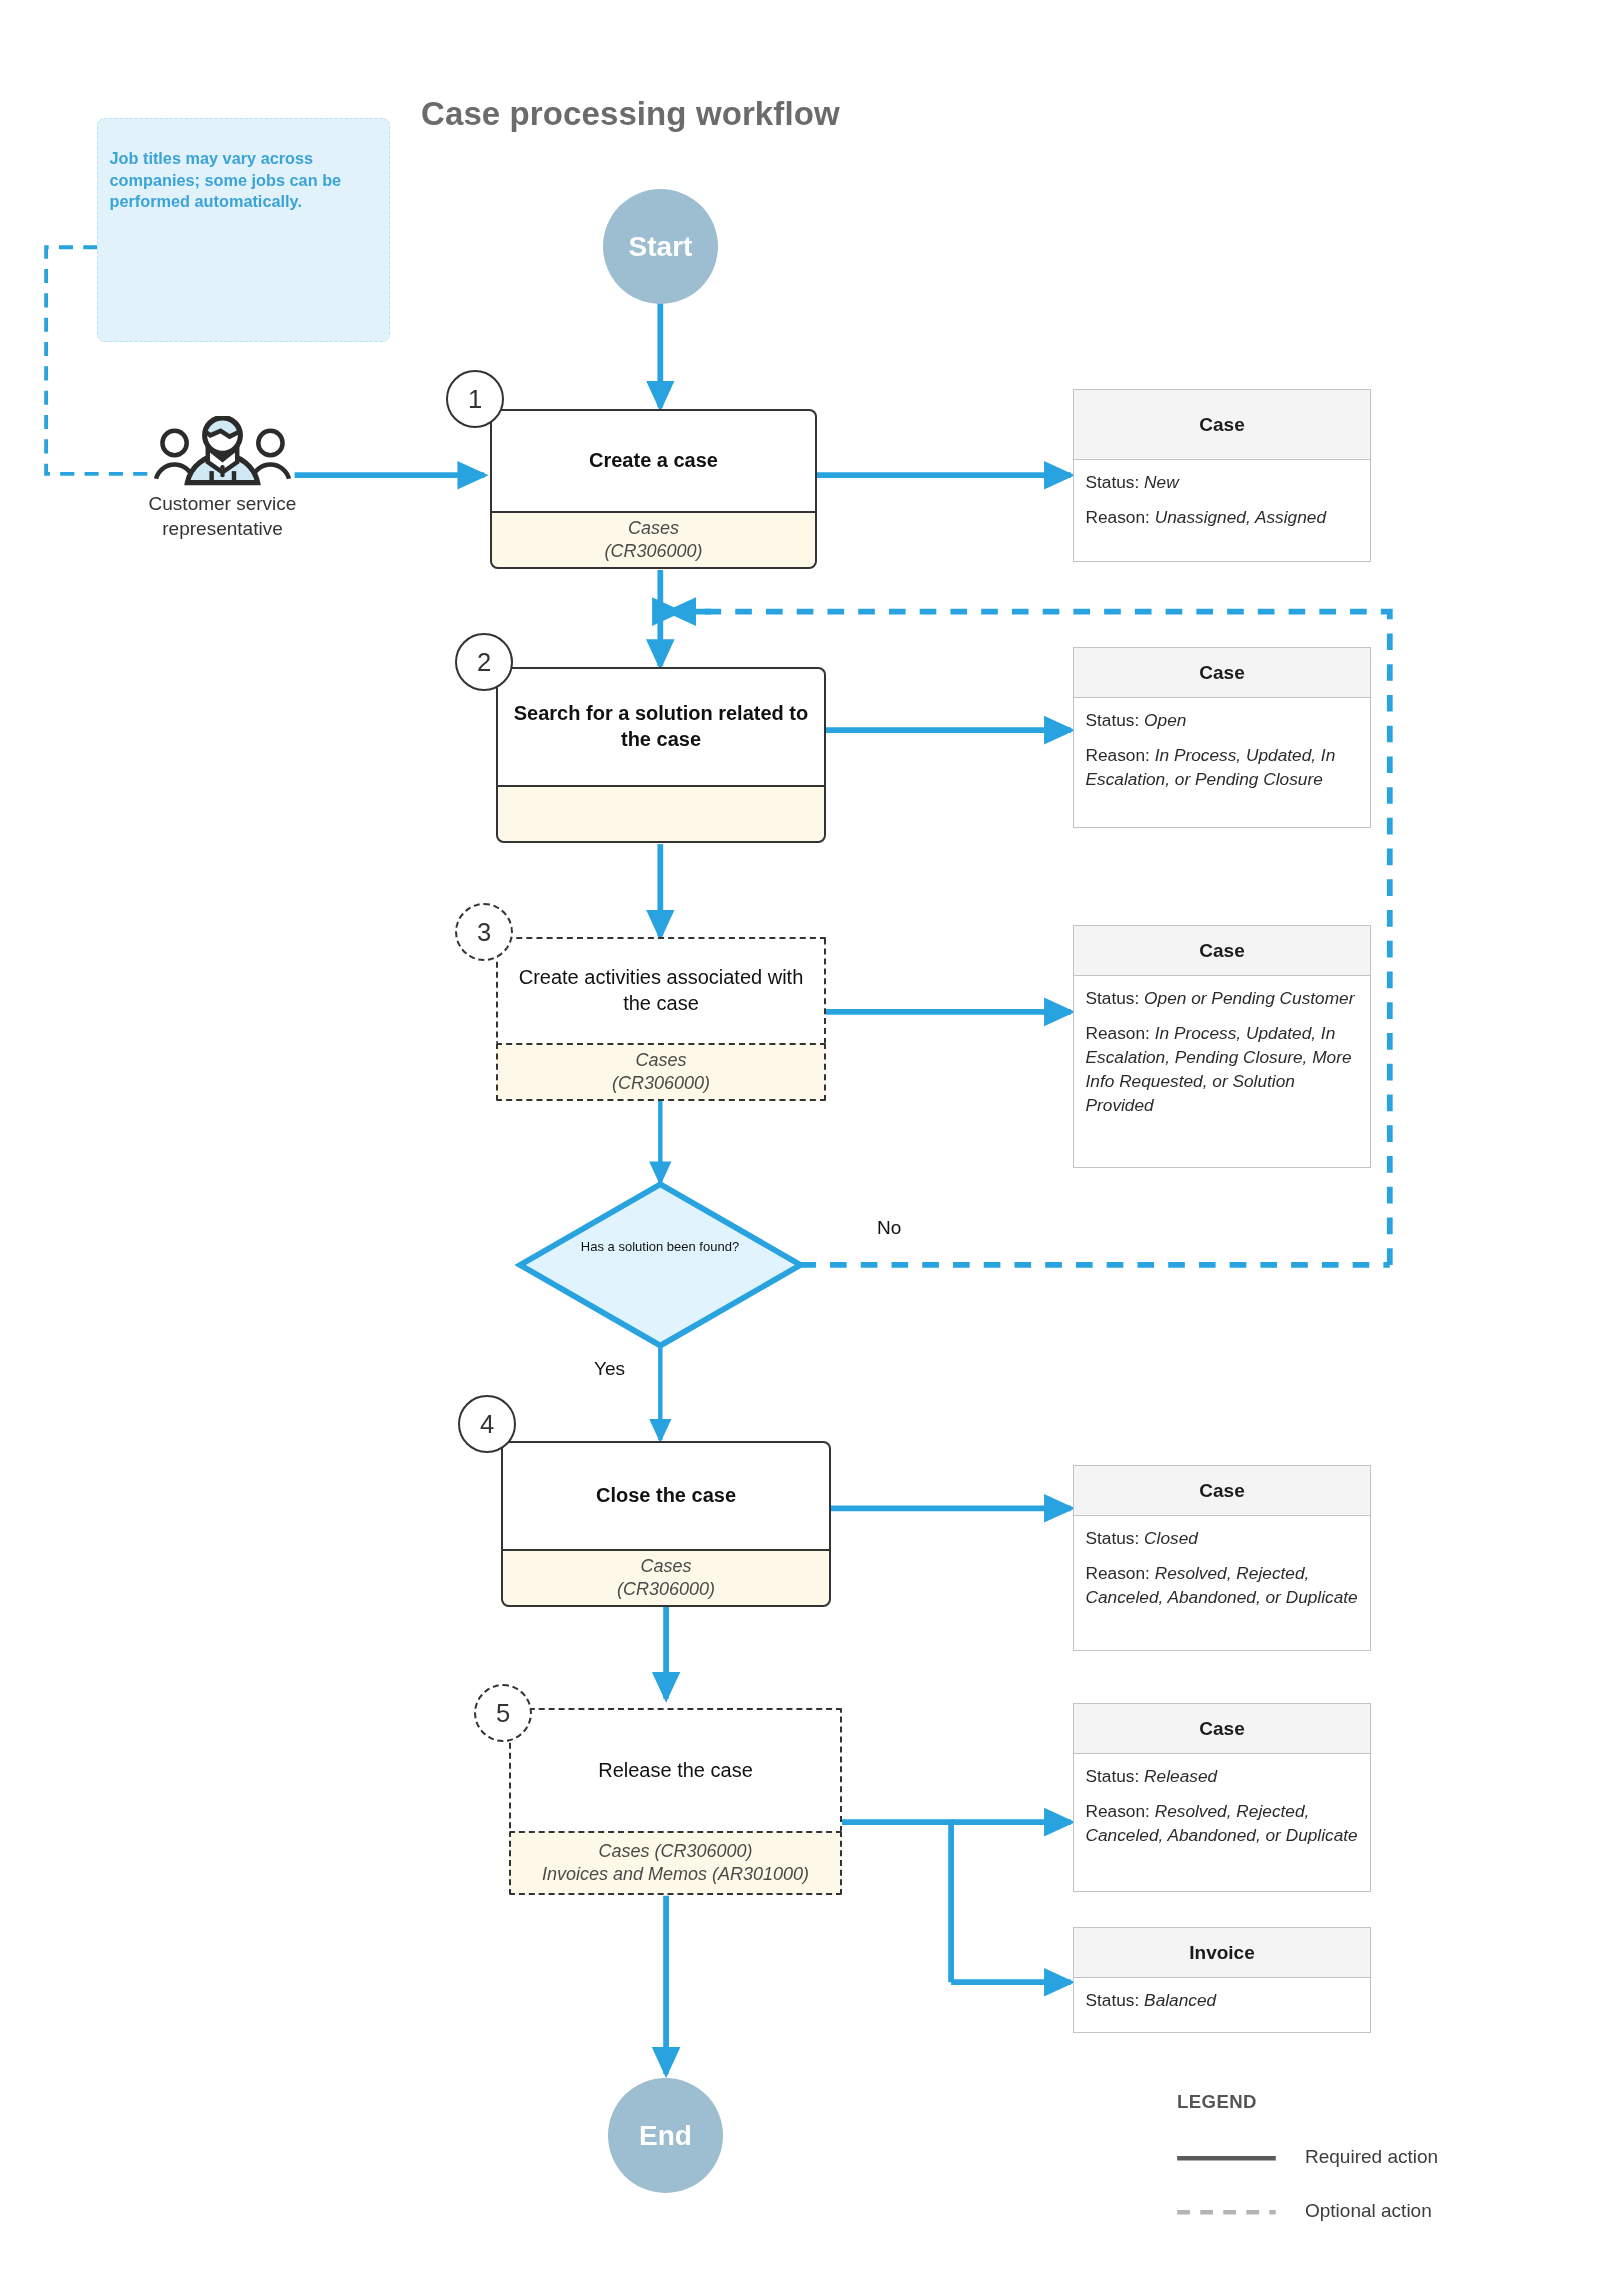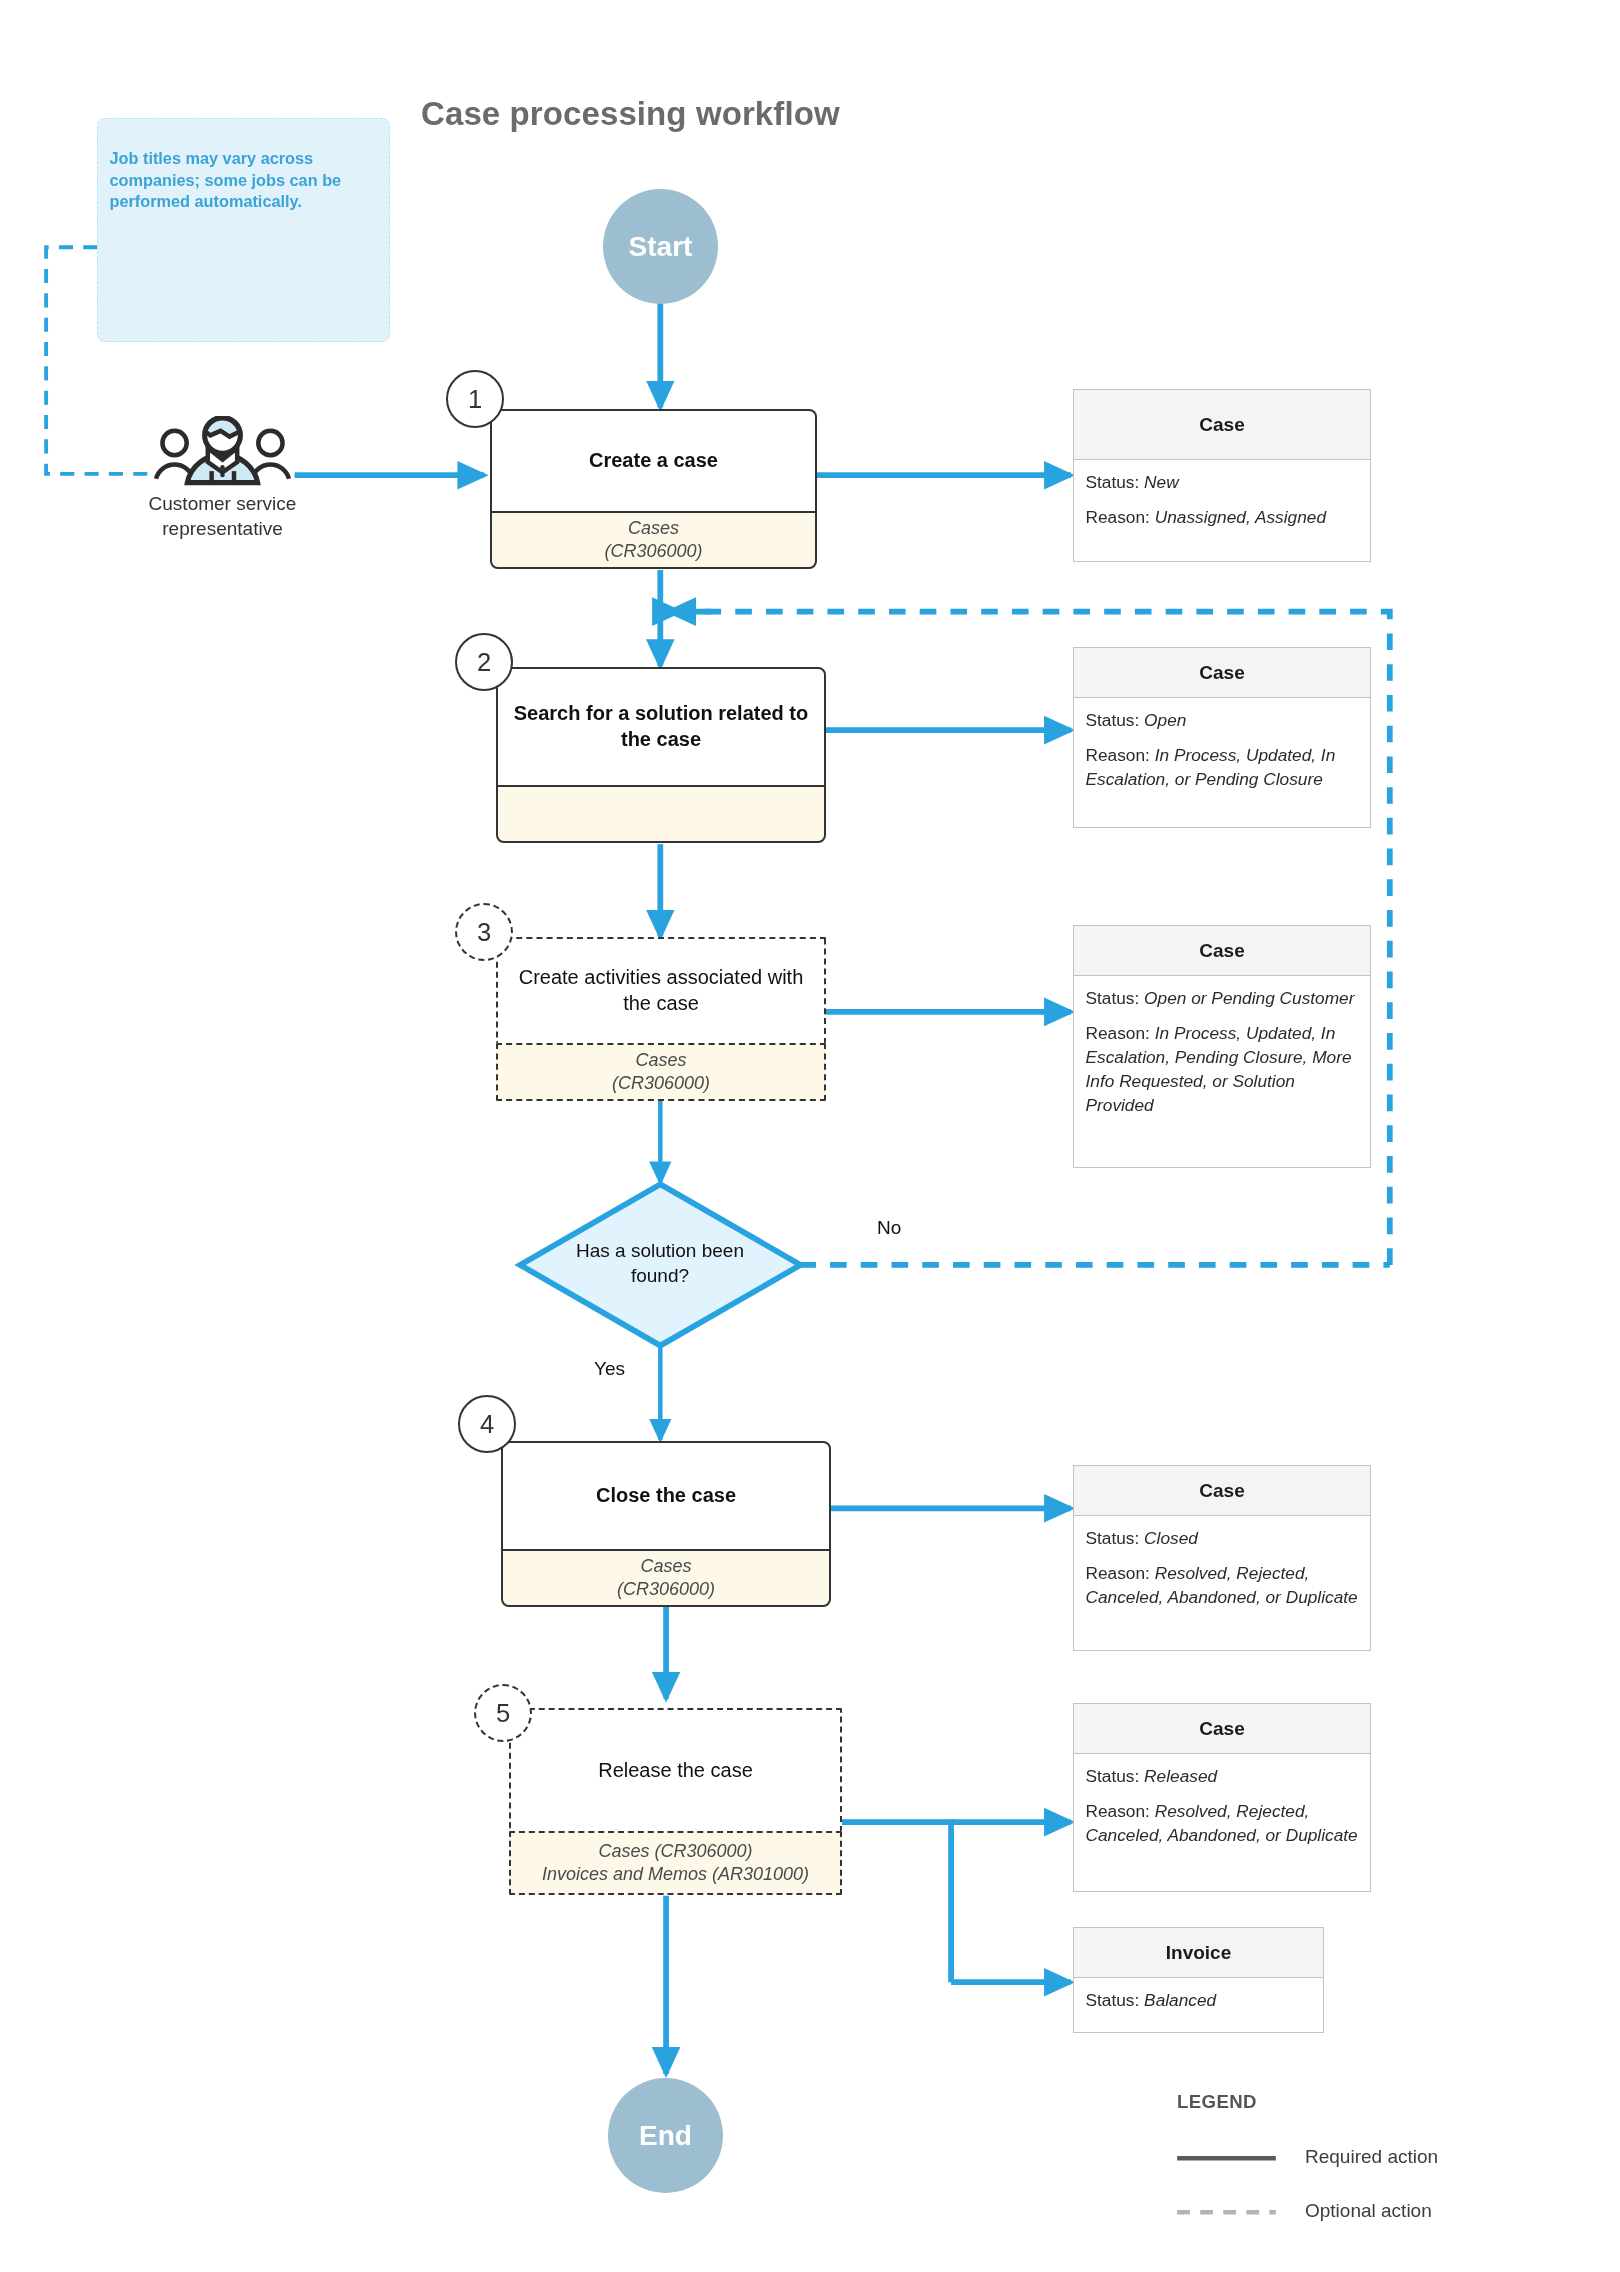--- a/index.html
+++ b/index.html
@@ -42,21 +42,21 @@
     box-sizing:border-box;background:#fdf8e8;width:100%;height:100%;
     display:flex;align-items:center;justify-content:center;text-align:center;
     font-size:18px;font-style:italic;color:#4a4a4a;line-height:1.3;padding:0 10.2px;
   }
   .proc.solid .body{border:2.6px solid #333333;border-radius:7.7px 7.7px 0 0;border-bottom:none;font-weight:bold;}
   .proc.solid .foot{border:2.6px solid #333333;border-radius:0 0 7.7px 7.7px;}
   .proc.dash  .body{border:2.6px dashed #333333;border-radius:1.3px;border-bottom:none;}
   .proc.dash  .foot{border:2.6px dashed #333333;border-radius:1.3px;}
 
   .diamond-label{
-    position:absolute;font-size:19px;color:#111111;text-align:center;line-height:1.3;
+    position:absolute;font-size:13px;color:#111111;text-align:center;line-height:1.3;
     z-index:5;
   }
   .edge-label{position:absolute;font-size:19px;color:#111111;z-index:5;}
 
   .card{box-sizing:border-box;border:1.9px solid #bfc4c6;background:#ffffff;z-index:3;}
   .card .hd{
     box-sizing:border-box;background:#f4f4f4;border-bottom:1.9px solid #bfc4c6;
     display:flex;align-items:center;justify-content:center;
     font-size:19px;font-weight:bold;color:#1b1b1b;
   }
@@ -283,21 +283,21 @@
         <span>Status:</span>
         <i>Released</i>
       </div>
       <div class="row">
         <span>Reason:</span>
         <i>Resolved, Rejected, Canceled, Abandoned, or Duplicate</i>
       </div>
     </div>
   </div>
 
-  <div class="abs card" style="left:1073px;top:1927px;width:251px;height:106px;">
+  <div class="abs card" style="left:1073px;top:1927px;width:298px;height:106px;">
     <div class="hd" style="height:50px;">Invoice</div>
     <div class="bd">
       <div class="row">
         <span>Status:</span>
         <i>Balanced</i>
       </div>
     </div>
   </div>
 
   <div class="abs legend-title" style="left:1177px;top:2091px;">LEGEND</div>

